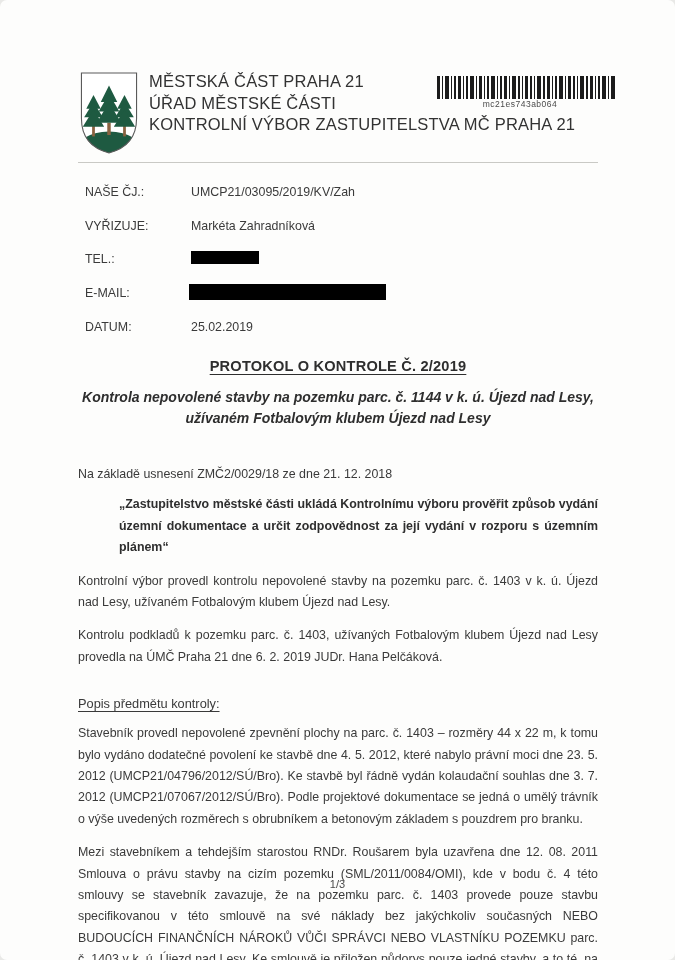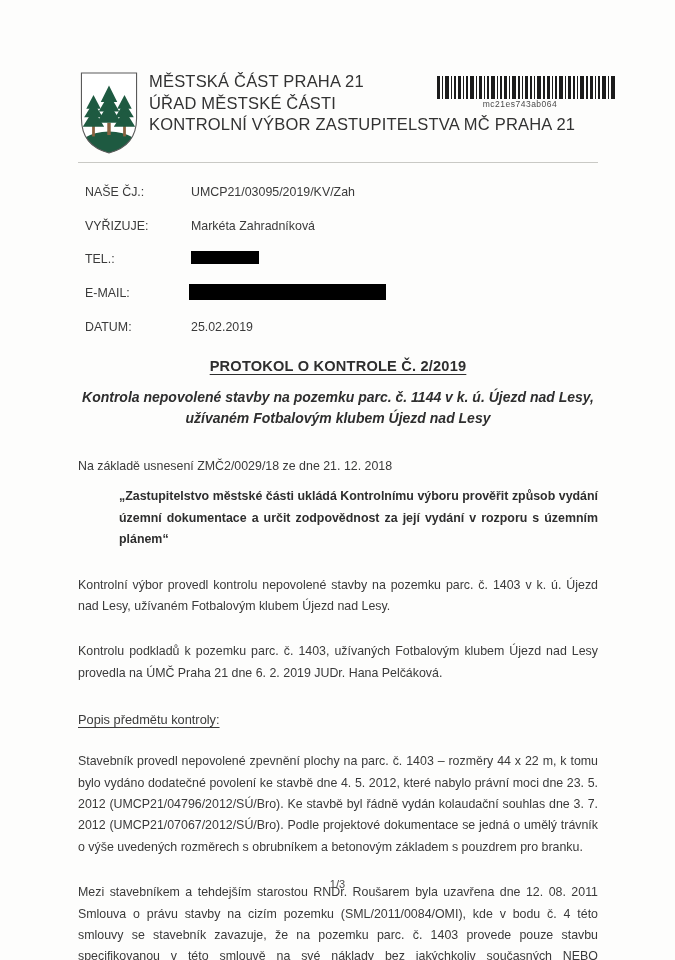--- a/index.html
+++ b/index.html
@@ -6,20 +6,21 @@
   .page{
     position:relative;
     width:675px;height:960px;
     margin:0 auto;
     background:#fdfdfc;
     font-family:"Liberation Sans", sans-serif;
     color:#3a3a3a;
     box-sizing:border-box;
     padding:70px 77px 0 78px;
     overflow:hidden;
+    border-radius:7px;
   }
   
   .header-row{display:flex;align-items:flex-start;}
   .logo{flex:0 0 auto;width:62px;height:86px;}
   .org-block{margin-left:9px;padding-top:1px;}
   .org-line{font-size:16.5px;line-height:21.5px;letter-spacing:.2px;color:#323232;white-space:nowrap;}
   .address-line{font-size:7.4px;letter-spacing:.25px;color:#454545;margin-top:3px;white-space:nowrap;}
   .barcode-wrap{position:absolute;top:76px;right:72px;width:166px;text-align:center;}
   .barcode-svg{display:block;width:178px;height:23px;}
   .barcode-label{font-size:8.5px;color:#4a4a4a;letter-spacing:.5px;margin-top:0;}
@@ -32,23 +33,23 @@
   .redaction{background:#000;display:inline-block;}
   .redaction.tel{width:68px;height:13px;}
   .redaction.email{width:197px;height:16px;margin-left:-2px;}
   
   .title{margin-top:22px;text-align:center;font-size:14.6px;font-weight:bold;color:#2e2e2e;
          text-decoration:underline;text-underline-offset:3px;letter-spacing:.2px;}
   .subtitle{margin-top:13px;text-align:center;font-size:14px;font-weight:bold;font-style:italic;
             color:#2e2e2e;line-height:21.5px;}
   
   .body-text{font-size:12.4px;line-height:21.4px;text-align:justify;}
-  .intro{margin-top:26px;}
+  .intro{margin-top:34px;}
   .quote{margin-top:9px;font-weight:bold;color:#2e2e2e;margin-left:41px;}
-  .para{margin-top:24px;}
+  .para{margin-top:12px;}
   .section-heading{margin-top:28px;font-size:12.8px;text-decoration:underline;text-underline-offset:3px;}
   .footer{position:absolute;top:878px;left:0;right:0;text-align:center;font-size:11px;color:#4a4a4a;}
 </style>
 </head>
 <body>
 
 <div class="page">
 
   <div class="header-row">
     <div class="logo">

